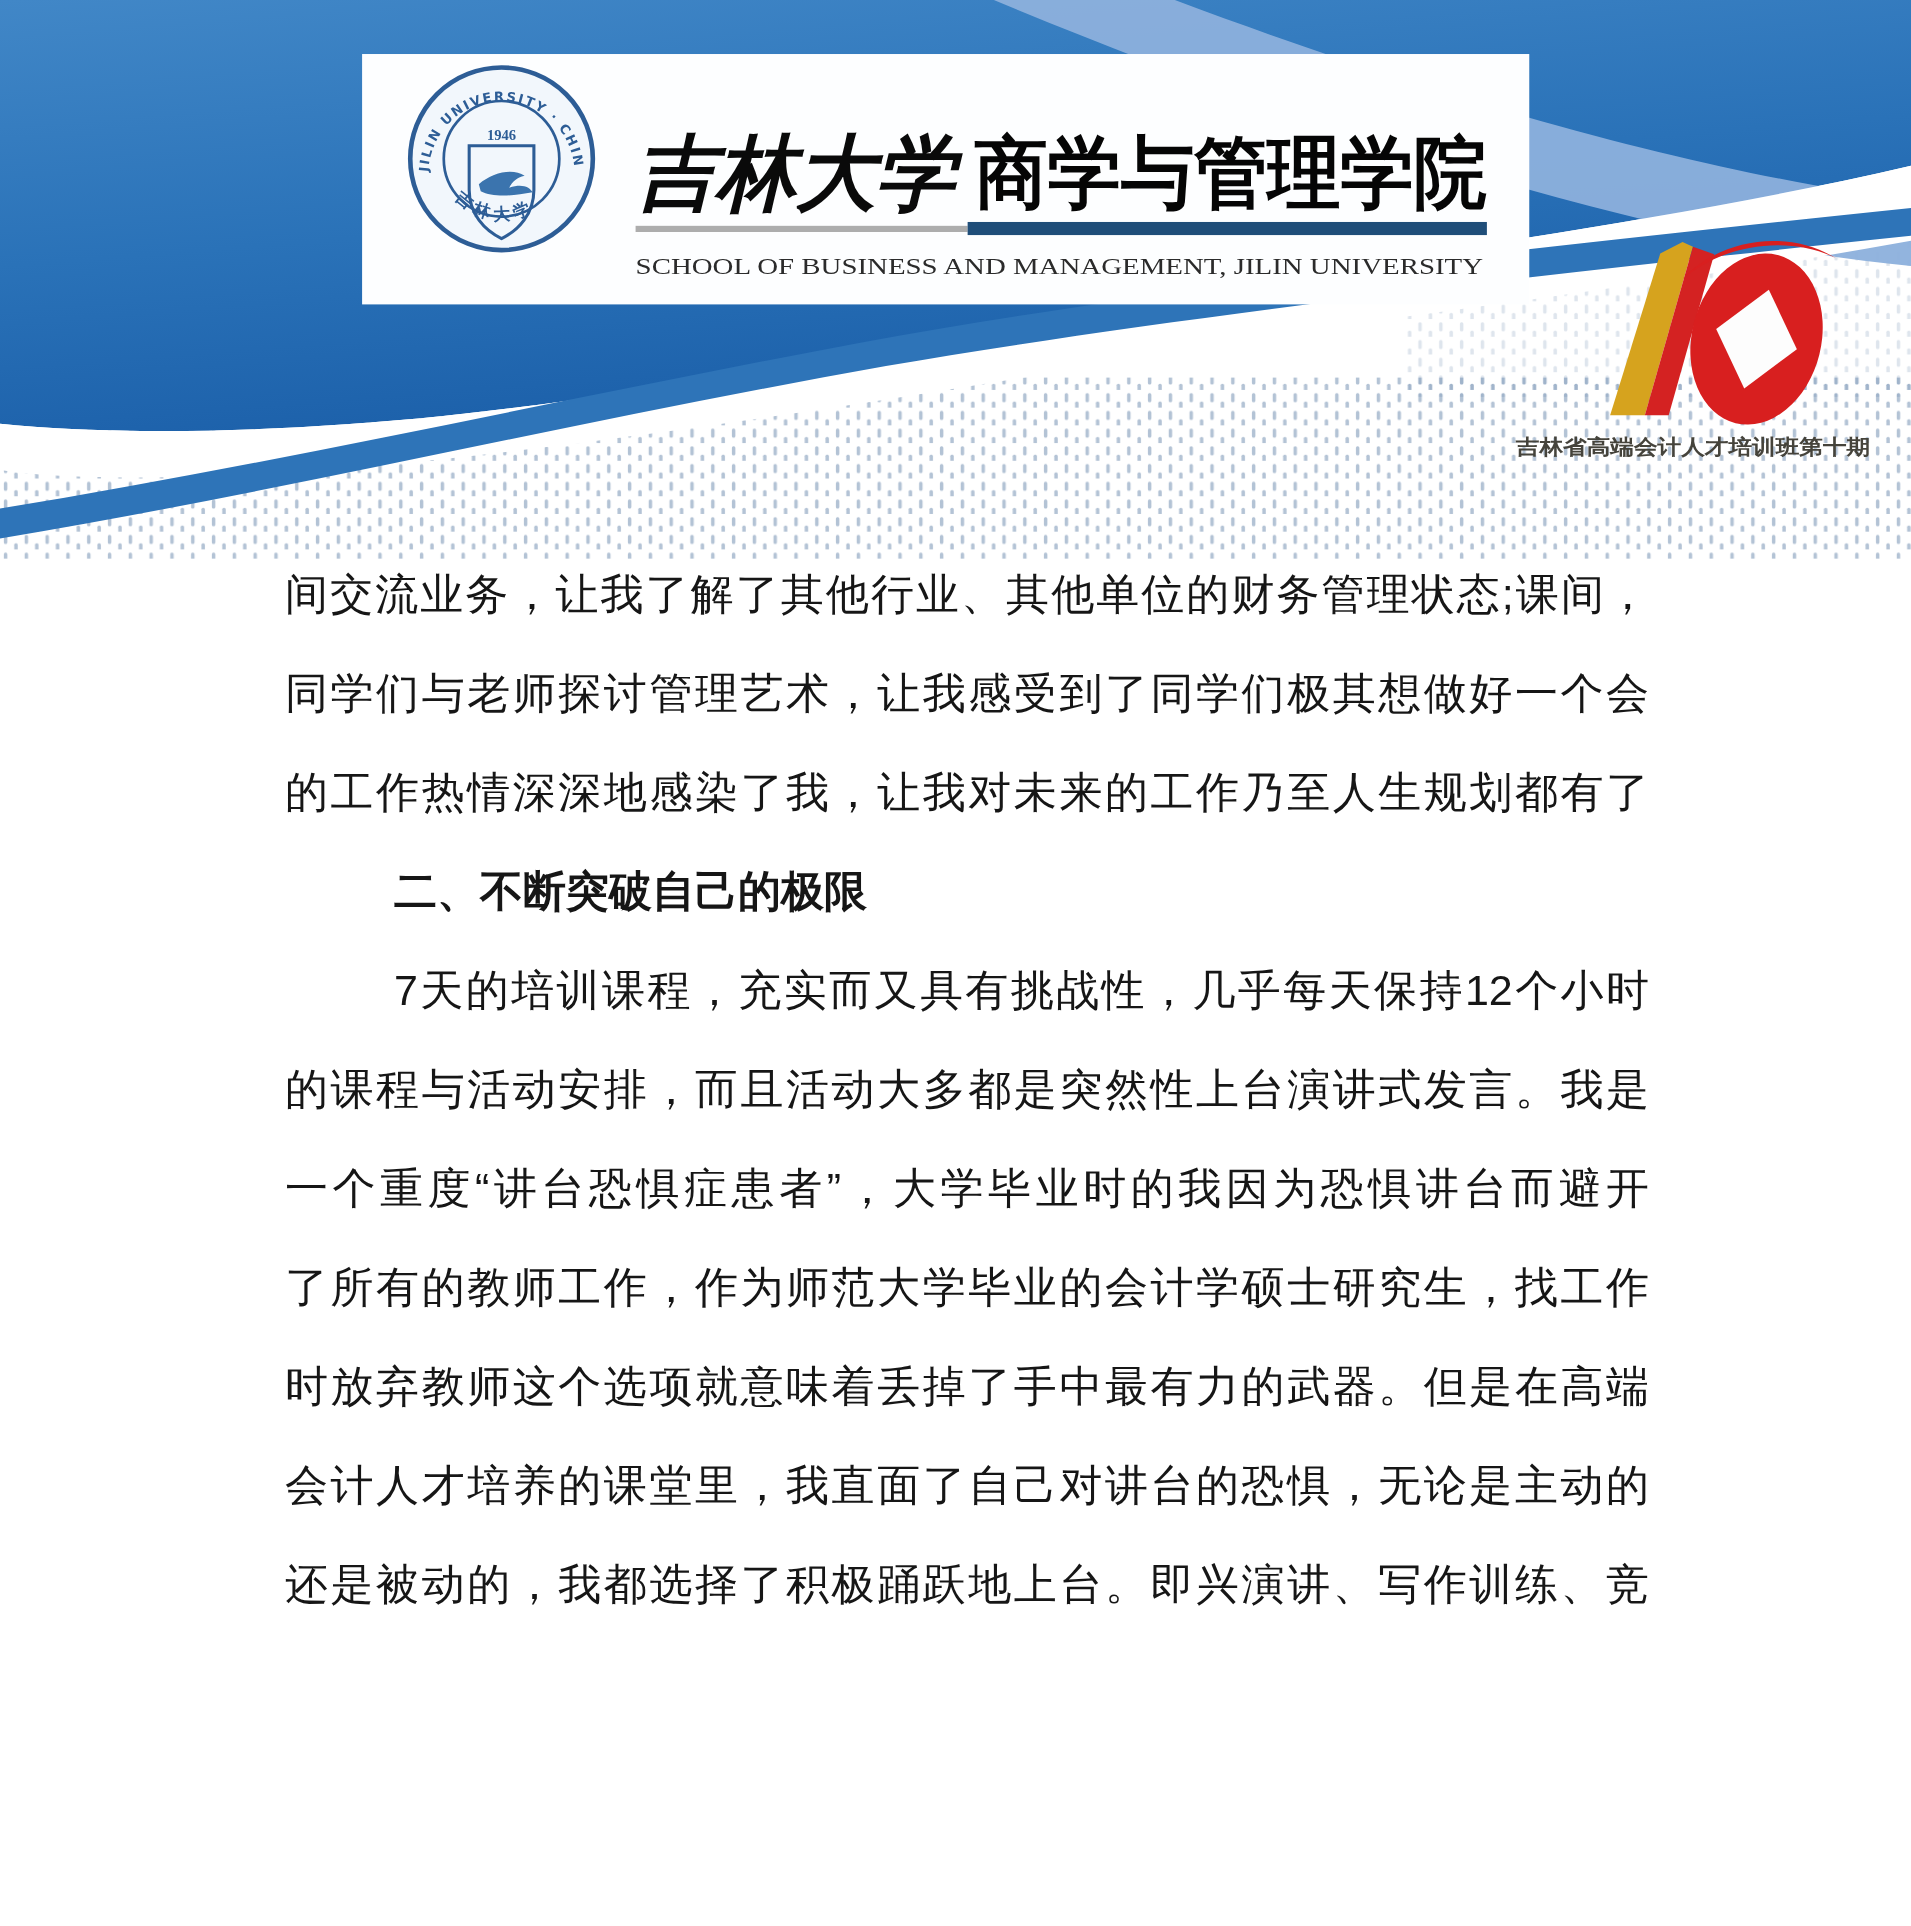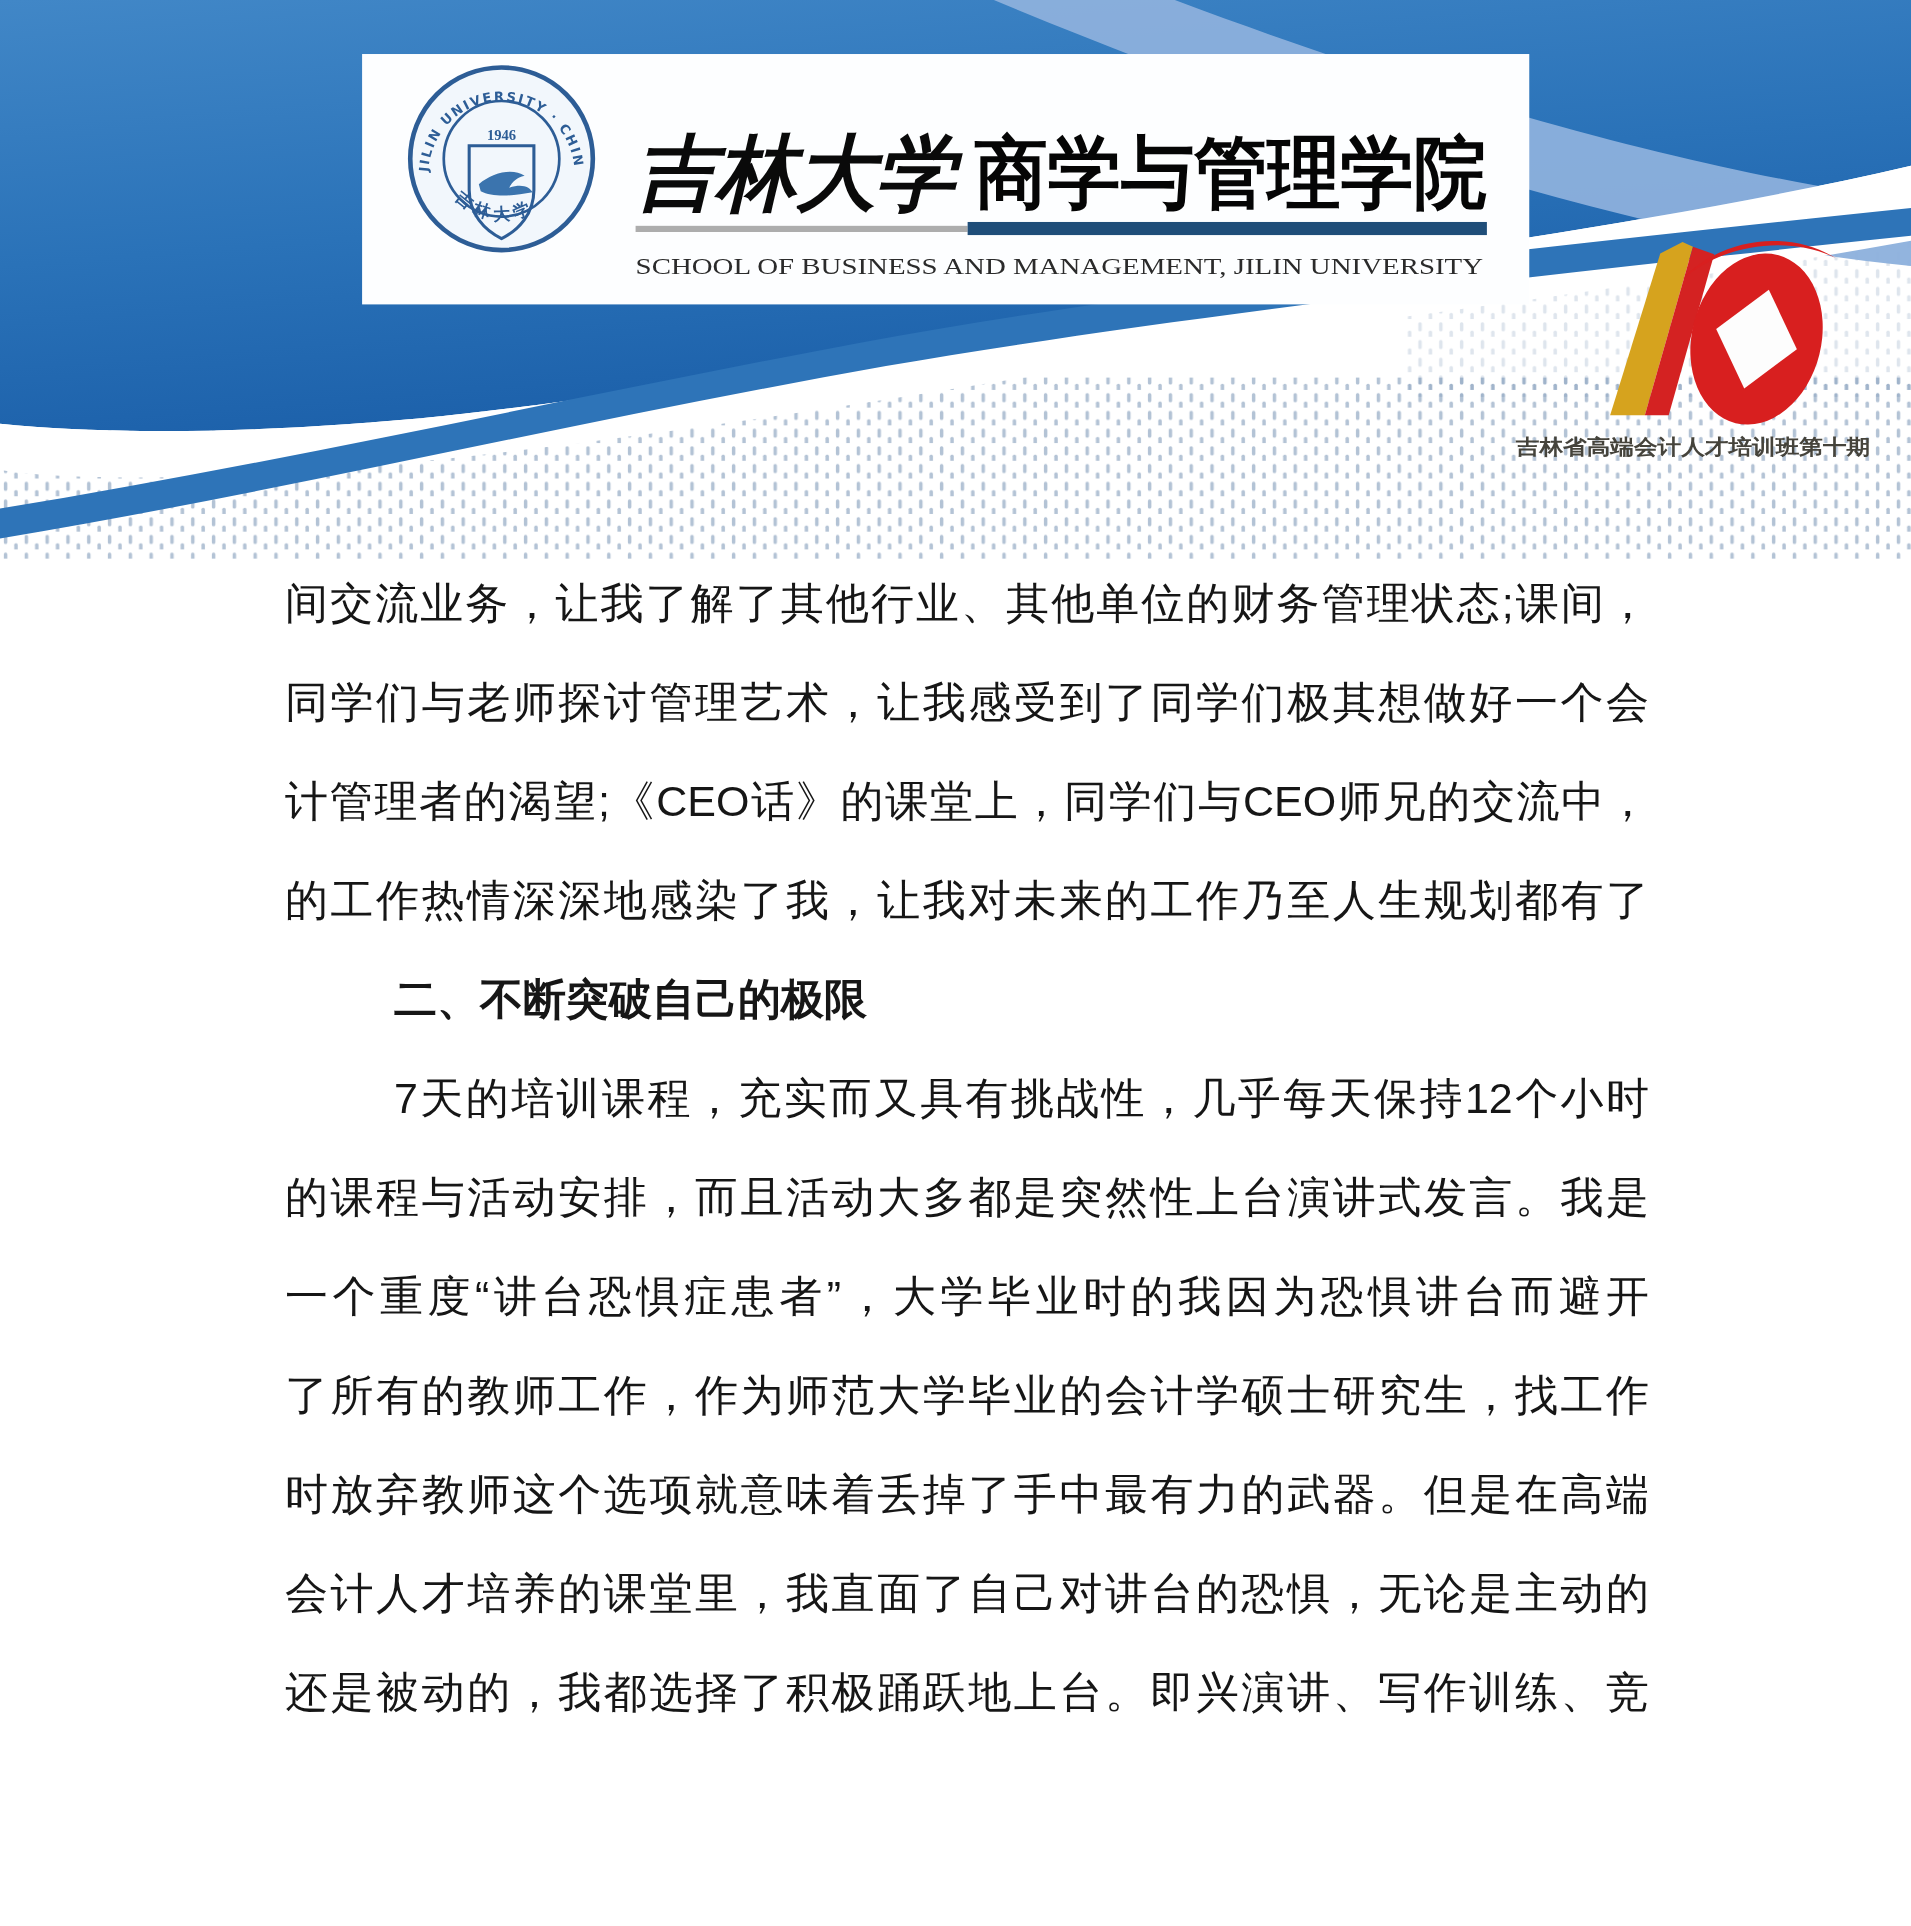--- a/index.html
+++ b/index.html
@@ -1,20 +1,20 @@
 <!DOCTYPE html>
 <html style="font-size:6.2px"><head>
 <meta charset="utf-8">
 <style>
   html,body{margin:0;padding:0;background:#ffffff;}
   #page{position:relative;width:1911px;height:2703px;background:#ffffff;overflow:hidden;
         font-family:"Liberation Sans","DejaVu Sans",sans-serif;}
   #header-art,#footer-art{position:absolute;left:0;display:block;}
   #header-art{top:0;}
-  .body-text{position:absolute;top:13px;left:285px;width:1364px;padding-top:541px;z-index:5;}
+  .body-text{position:absolute;top:4px;left:285px;width:1364px;padding-top:541px;z-index:5;}
   .line{font-size:43px;line-height:99px;color:#161616;text-align:justify;text-align-last:justify;
         text-justify:inter-character;white-space:nowrap;}
   .line.end{text-align:left;text-align-last:left;}
   .line.indent{text-indent:109px;}
   .line.heading{font-weight:700;text-align:center;text-align-last:left;}
   svg text{user-select:none;}
 </style>
 </head>
 <body>
 
@@ -82,21 +82,20 @@
         <ellipse cx="4560" cy="880" rx="168" ry="225" fill="#d81f1f"></ellipse>
         <polygon points="4560,748 4668,880 4560,1012 4452,880" fill="#fdfdfd"></polygon>
       </g>
       <text x="3935" y="1178" font-size="54" font-weight="bold" font-family="Liberation Sans, sans-serif" fill="#45433b" textLength="920" lengthAdjust="spacingAndGlyphs">吉林省高端会计人才培训班第十期</text>
     </g>
   </svg>
 
   <div class="body-text">
     <div class="line">间交流业务，让我了解了其他行业、其他单位的财务管理状态;课间，</div>
     <div class="line">同学们与老师探讨管理艺术，让我感受到了同学们极其想做好一个会</div>
-    <div class="line">计管理者的渴望;《CEO话》的课堂上，同学们与CEO师兄的交流中，</div>
     <div class="line">的工作热情深深地感染了我，让我对未来的工作乃至人生规划都有了</div>
     <div class="line heading indent">二、不断突破自己的极限</div>
     <div class="line indent">7天的培训课程，充实而又具有挑战性，几乎每天保持12个小时</div>
     <div class="line">的课程与活动安排，而且活动大多都是突然性上台演讲式发言。我是</div>
     <div class="line">一个重度“讲台恐惧症患者”，大学毕业时的我因为恐惧讲台而避开</div>
     <div class="line">了所有的教师工作，作为师范大学毕业的会计学硕士研究生，找工作</div>
     <div class="line">时放弃教师这个选项就意味着丢掉了手中最有力的武器。但是在高端</div>
     <div class="line">会计人才培养的课堂里，我直面了自己对讲台的恐惧，无论是主动的</div>
     <div class="line">还是被动的，我都选择了积极踊跃地上台。即兴演讲、写作训练、竞</div>
 

